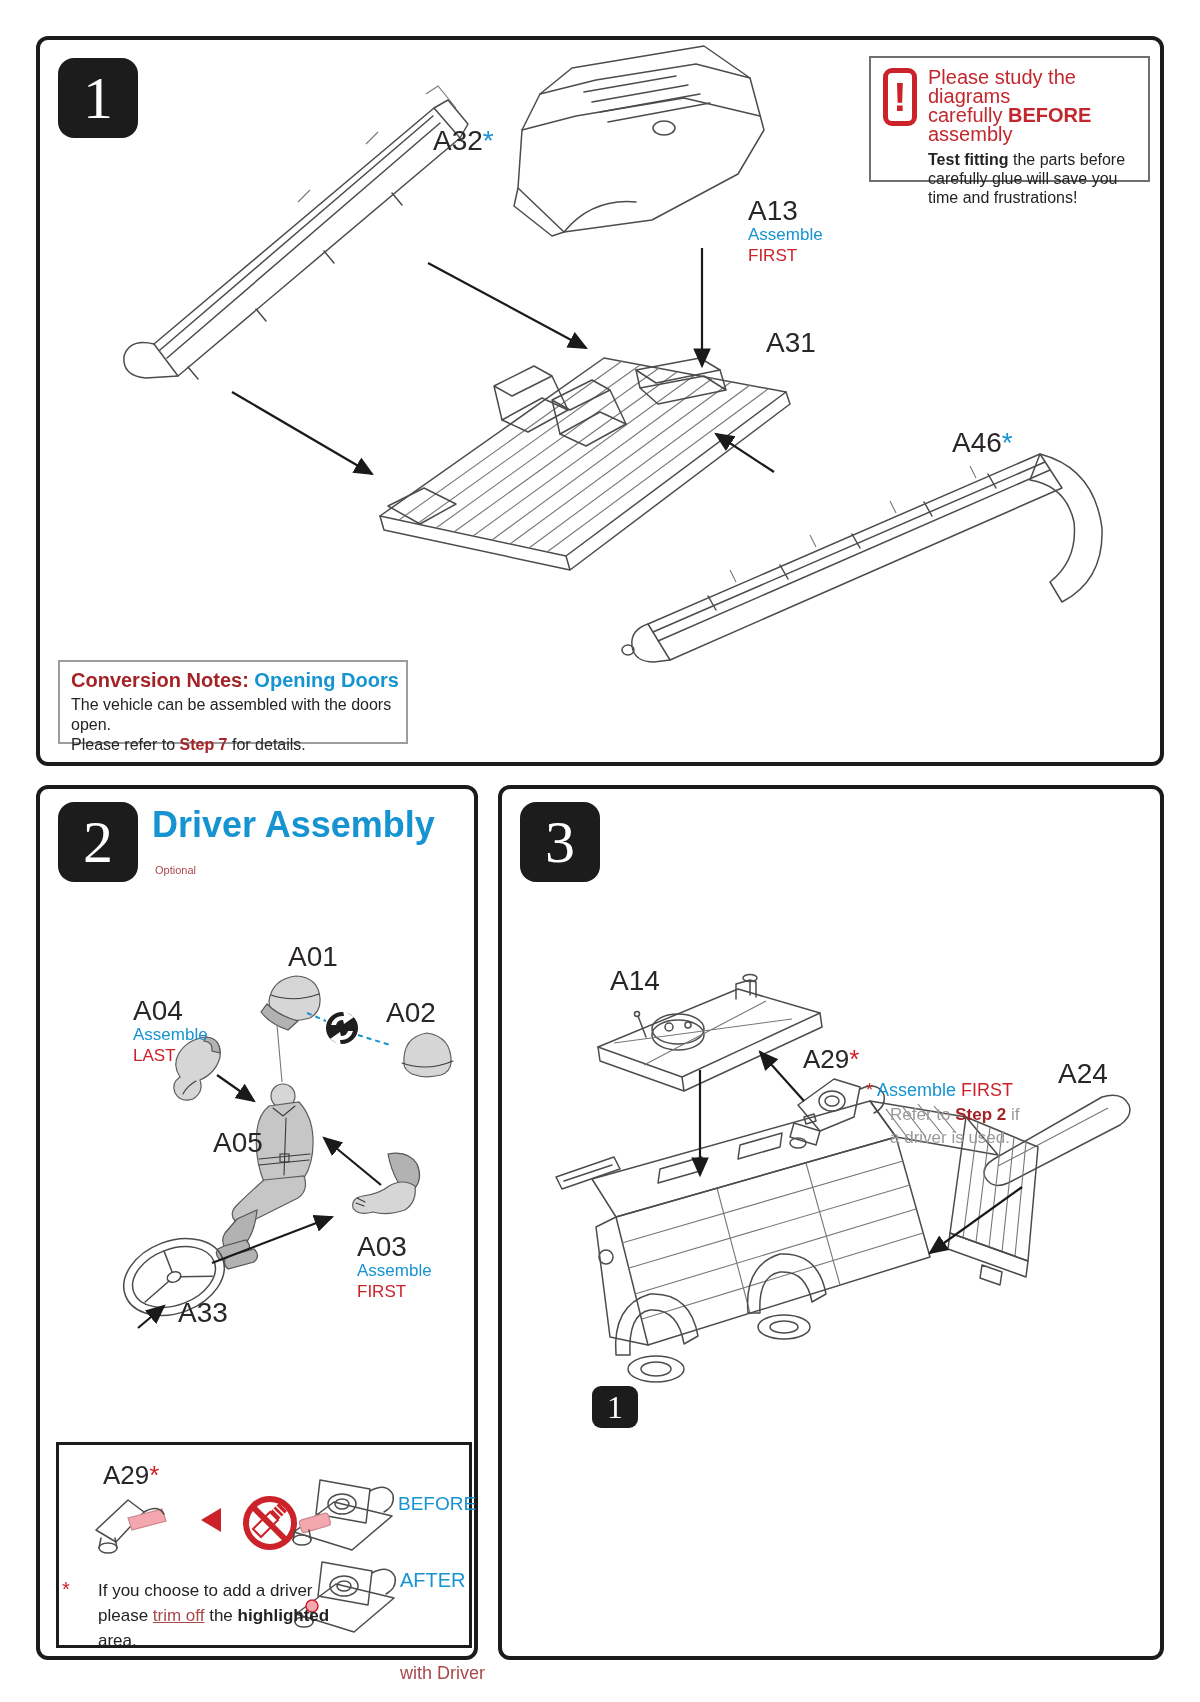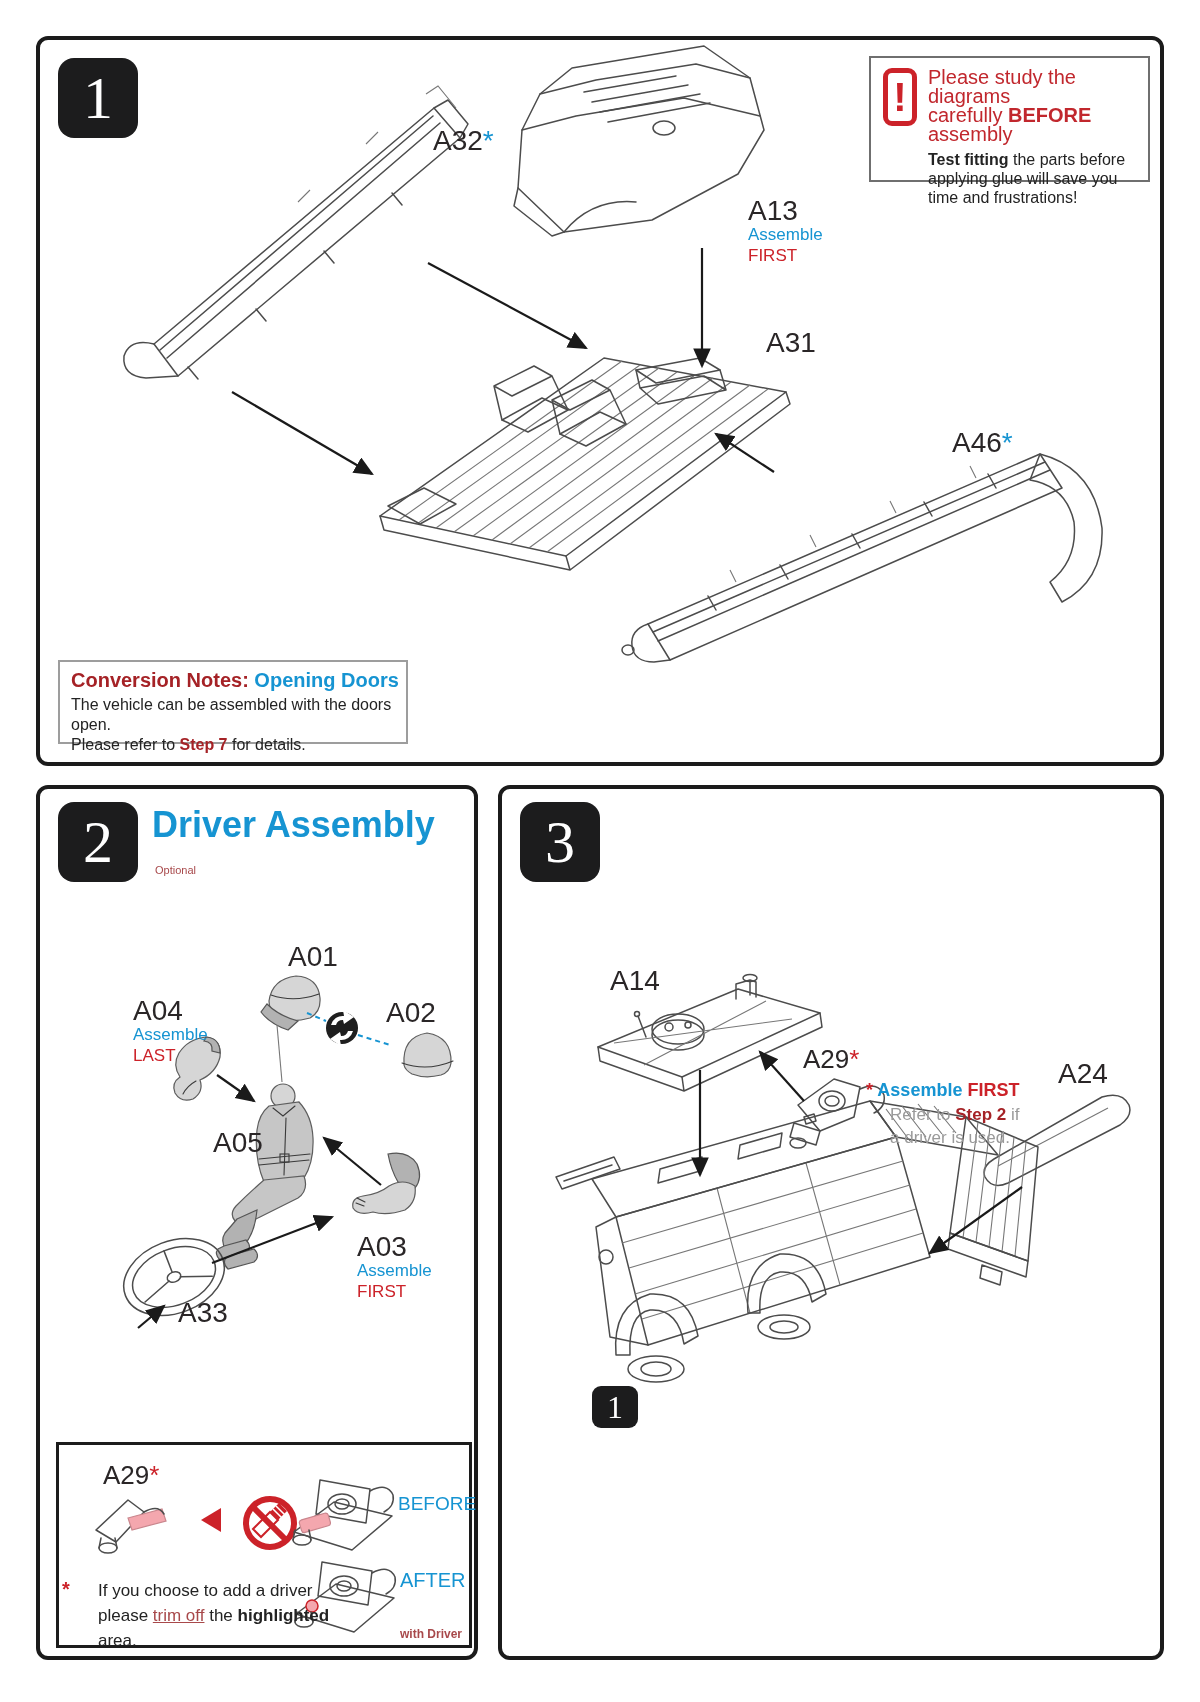--- a/index.html
+++ b/index.html
@@ -40,21 +40,21 @@
             padding:7px 11px;background:#fff}
   .notestitle{font-size:20px;font-weight:bold;white-space:nowrap}
   .notesbody{font-size:16px;line-height:20px;color:#232323;margin-top:3px}
   #p2title{position:absolute;left:152px;top:804px;font-size:36px;font-weight:bold;color:var(--blue);white-space:nowrap}
   #p2sub{position:absolute;left:155px;top:864px;font-size:11px;color:var(--darkred);white-space:nowrap}
   #insetbox{position:absolute;left:56px;top:1442px;width:416px;height:206px;border:3px solid #1c1c1c;background:#fff}
   .tri-left{position:absolute;width:0;height:0;border-top:12px solid transparent;
             border-bottom:12px solid transparent;border-right:20px solid var(--brightred)}
   .note-text{position:absolute;font-size:17px;line-height:25px;color:#232323;white-space:nowrap}
   .gray-note{position:absolute;font-size:17px;line-height:23px;color:var(--gray);white-space:nowrap}
-  .inline-note{position:absolute;font-size:18px;font-weight:bold;white-space:nowrap}
+  .inline-note{position:absolute;font-size:18px;font-weight:normal;white-space:nowrap}
   u.trim{color:var(--darkred);text-decoration:underline}
 </style>
 </head>
 <body>
 
 <div class="panel" id="panel1"></div>
 <div class="badge big" style="left:58px;top:58px">
   <span>1</span>
 </div>
 
@@ -129,21 +129,21 @@
   <div class="warnicon">
     <span>!</span>
   </div>
   <div>
     <div class="warnred">
       <span>Please study the diagrams</span><br>
       <span>carefully </span><b>BEFORE</b><span> assembly</span>
     </div>
     <div class="warnblack">
       <b>Test fitting</b><span> the parts before</span><br>
-      <span>applying glue will save you</span><br>
+      <span>carefully glue will save you</span><br>
       <span>time and frustrations!</span>
     </div>
   </div>
 </div>
 
 <div id="notesbox">
   <div class="notestitle">
     <span class="maroon">Conversion Notes: </span><span class="blue">Opening Doors</span>
   </div>
   <div class="notesbody">
@@ -276,21 +276,21 @@
   <path class="ln" d="M38,12 L88,21 L84,55 L34,46 Z"></path>
   <ellipse class="ln" cx="60" cy="36" rx="14" ry="10"></ellipse>
   <ellipse class="ln" cx="60" cy="36" rx="7" ry="5"></ellipse>
   <path class="ln" d="M88,23 Q105,14 111,27 Q113,38 102,44"></path>
   <circle cx="28" cy="56" r="6" fill="var(--pink)" stroke="#cc2229" stroke-width="1.5"></circle>
   <ellipse class="ln" cx="20" cy="72" rx="9" ry="5"></ellipse>
   <path class="ln" d="M11,72 L13,62 M29,72 L27,62"></path>
 </svg>
 <div class="lbl blue" style="left:398px;top:1494px;font-size:19px">BEFORE</div>
 <div class="lbl blue" style="left:400px;top:1570px;font-size:20px">AFTER</div>
-<div class="lbl dred" style="left:400px;top:1628px;font-size:12px;font-weight:bold">with Driver</div>
+<div class="lbl dred" style="left:400px;top:1664px;font-size:18px;font-weight:normal">with Driver</div>
 <div class="inline-note red" style="left:62px;top:1578px;font-size:20px">*</div>
 <div class="note-text" style="left:98px;top:1578px">
   <span>If you choose to add a driver</span><br>
   <span>please </span><u class="trim">trim off</u><span> the </span><b>highlighted</b><br>
   <span>area.</span>
 </div>
 
 <div class="panel" id="panel3"></div>
 <div class="badge big" style="left:520px;top:802px">
   <span>3</span>

